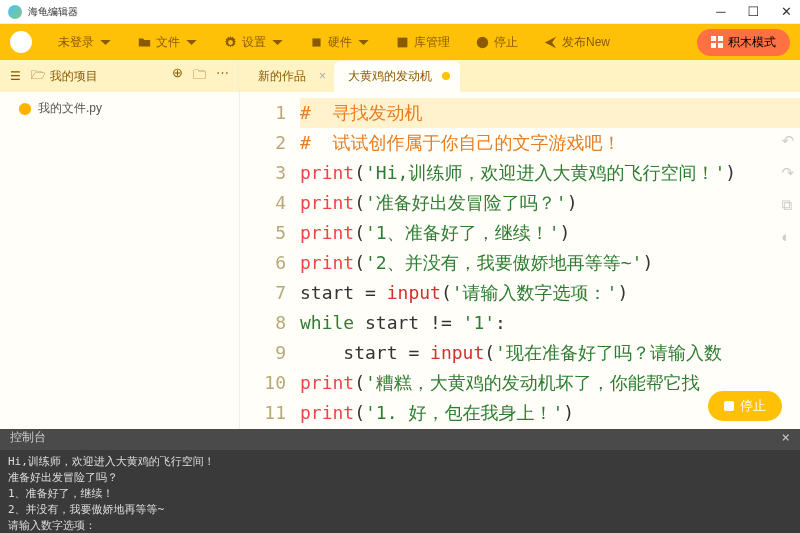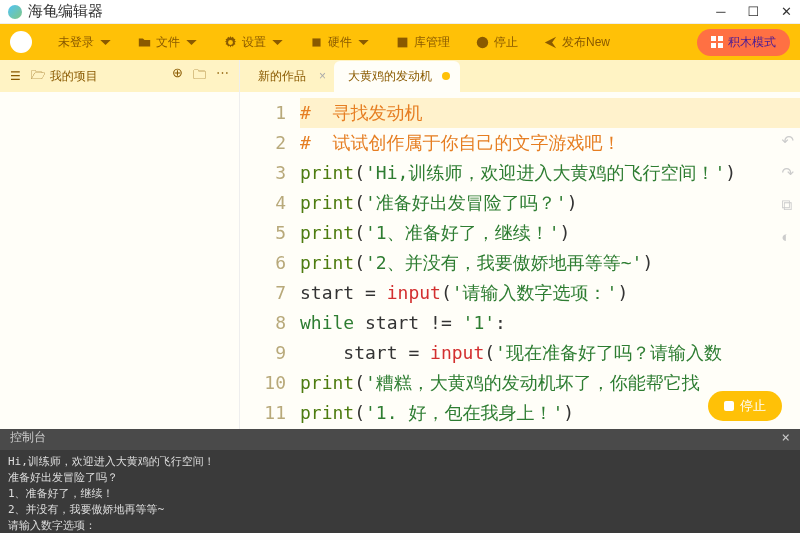--- a/index.html
+++ b/index.html
@@ -1,47 +1,47 @@
 <!DOCTYPE html>
 <html><head>
 <meta charset="utf-8">
 <style>
 * { margin: 0; padding: 0; box-sizing: border-box; }
 body { font-family: "Microsoft YaHei", sans-serif; width: 800px; height: 533px; overflow: hidden; background: #fff; position: relative; }
 .titlebar { height: 24px; background: #fff; display: flex; align-items: center; padding: 0 8px; border-bottom: 1px solid #eee; }
 .titlebar .logo { width: 14px; height: 14px; border-radius: 50%; background: linear-gradient(135deg,#4fc3f7,#81c784); margin-right: 6px; }
-.titlebar .title { font-size: 15px; color: #333; }
+.titlebar .title { font-size: 10px; color: #333; }
 .titlebar .winbtns { margin-left: auto; display: flex; gap: 22px; font-size: 13px; color: #333; }
 .titlebar .winbtns span { cursor: pointer; }
 .menubar { height: 36px; background: #ffc107; display: flex; align-items: center; padding: 0 10px; gap: 26px; }
 .menubar .av { width: 22px; height: 22px; border-radius: 50%; background: #fff; }
 .menubar .mi { display: flex; align-items: center; gap: 5px; font-size: 12px; color: #8a5a00; cursor: pointer; }
 .menubar .mi svg { width: 13px; height: 13px; fill: #8a5a00; }
-.menubar .blocks { margin-left: auto; background: #ff7043; color: #4c1d95; padding: 5px 14px; border-radius: 14px; font-size: 12px; display: flex; align-items: center; gap: 5px; cursor: pointer; }
+.menubar .blocks { margin-left: auto; background: #ff7043; color: #000000; padding: 5px 14px; border-radius: 14px; font-size: 12px; display: flex; align-items: center; gap: 5px; cursor: pointer; }
 .menubar .blocks svg { width: 12px; height: 12px; fill: #fff; }
 .body { display: flex; height: 369px; }
 .sidebar { width: 240px; background: #fffef8; border-right: 1px solid #eee; display: flex; flex-direction: column; }
 .sidehead { height: 32px; background: #fff3c4; display: flex; align-items: center; padding: 0 10px; font-size: 12px; color: #8a5a00; }
 .sidehead .hamb { margin-right: 10px; cursor: pointer; }
 .sidehead .acts { margin-left: auto; display: flex; gap: 10px; color: #8a5a00; }
 .sidehead .acts span { cursor: pointer; font-size: 13px; }
 .fileitem { display: flex; align-items: center; padding: 8px 18px; font-size: 12px; color: #555; cursor: pointer; }
 .fileitem .fi { width: 14px; height: 14px; margin-right: 6px; }
 .editor { flex: 1; display: flex; flex-direction: column; background: #fffef8; min-width: 0; }
 .tabs { height: 32px; background: #fff3c4; display: flex; align-items: flex-end; padding-left: 4px; }
 .tab { padding: 7px 28px 7px 14px; font-size: 12px; color: #8a5a00; position: relative; cursor: pointer; border-radius: 6px 6px 0 0; }
 .tab.active { background: #fffef8; }
 .tab .x { position: absolute; right: 8px; top: 8px; font-size: 12px; color: #aaa; }
 .tab .dot { position: absolute; right: 10px; top: 11px; width: 8px; height: 8px; border-radius: 50%; background: #ffc107; }
 .codewrap { flex: 1; display: flex; overflow: hidden; position: relative; }
 .gutter { width: 60px; text-align: right; padding-right: 14px; padding-top: 6px; color: #b8a97a; font-family: Consolas, monospace; font-size: 18px; line-height: 30px; background: #fffef8; }
 .code { flex: 1; padding-top: 6px; font-family: Consolas, "Microsoft YaHei", monospace; font-size: 18px; line-height: 30px; white-space: pre; overflow: hidden; color: #333; }
 .code .cm { color: #e67e22; }
 .code .kw { color: #2e7d32; }
-.code .fn { color: #4d7c0f; }
+.code .fn { color: #ef4444; }
 .code .str { color: #2e7d32; }
 .code .inp { color: #d32f2f; }
 .code .l1 { background: #fff2cc; display: block; }
 .ricons { position: absolute; right: 6px; top: 40px; display: flex; flex-direction: column; gap: 14px; color: #ccc; font-size: 15px; }
 .stopbtn { position: absolute; right: 18px; bottom: 8px; background: #ffc107; color: #fff; padding: 6px 16px; border-radius: 16px; font-size: 13px; display: flex; align-items: center; gap: 6px; cursor: pointer; }
 .stopbtn .sq { width: 10px; height: 10px; background: #fff; border-radius: 2px; }
 .console { height: 104px; background: #3a3a3a; color: #ddd; font-family: "SimSun", monospace; font-size: 11px; display: flex; flex-direction: column; }
 .chead { height: 22px; background: #4a4a4a; display: flex; padding: 0 10px; font-size: 12px; color: #ccc; }
 .chead .cx { margin-left: auto; cursor: pointer; font-size: 14px; }
 .cbody { padding: 4px 8px; line-height: 16px; white-space: pre; overflow: hidden; }
@@ -128,20 +128,26 @@
     <div class="sidehead">
       <span class="hamb">☰</span>
       <span style="margin-right:4px">🗁</span>
       <span>我的项目</span>
       <div class="acts">
         <span>⊕</span>
         <span>🗀</span>
         <span>⋯</span>
       </div>
     </div>
+    <div class="fileitem">
+      <svg class="fi" viewBox="0 0 16 16">
+          <circle cx="8" cy="8" r="7" fill="#ffb300"></circle>
+        </svg>
+      <span>我的文件.py</span>
+    </div>
   </div>
 
   <div class="editor">
     <div class="tabs">
       <div class="tab"><span>新的作品</span><span class="x">×</span></div>
       <div class="tab active"><span>大黄鸡的发动机</span><span class="dot"></span></div>
     </div>
     <div class="codewrap">
       <div class="gutter">1<br>2<br>3<br>4<br>5<br>6<br>7<br>8<br>9<br>10<br>11<br>12</div>
       <div class="code"><span class="l1"><span class="cm">#  寻找发动机</span></span><span class="cm">#  试试创作属于你自己的文字游戏吧！</span>

